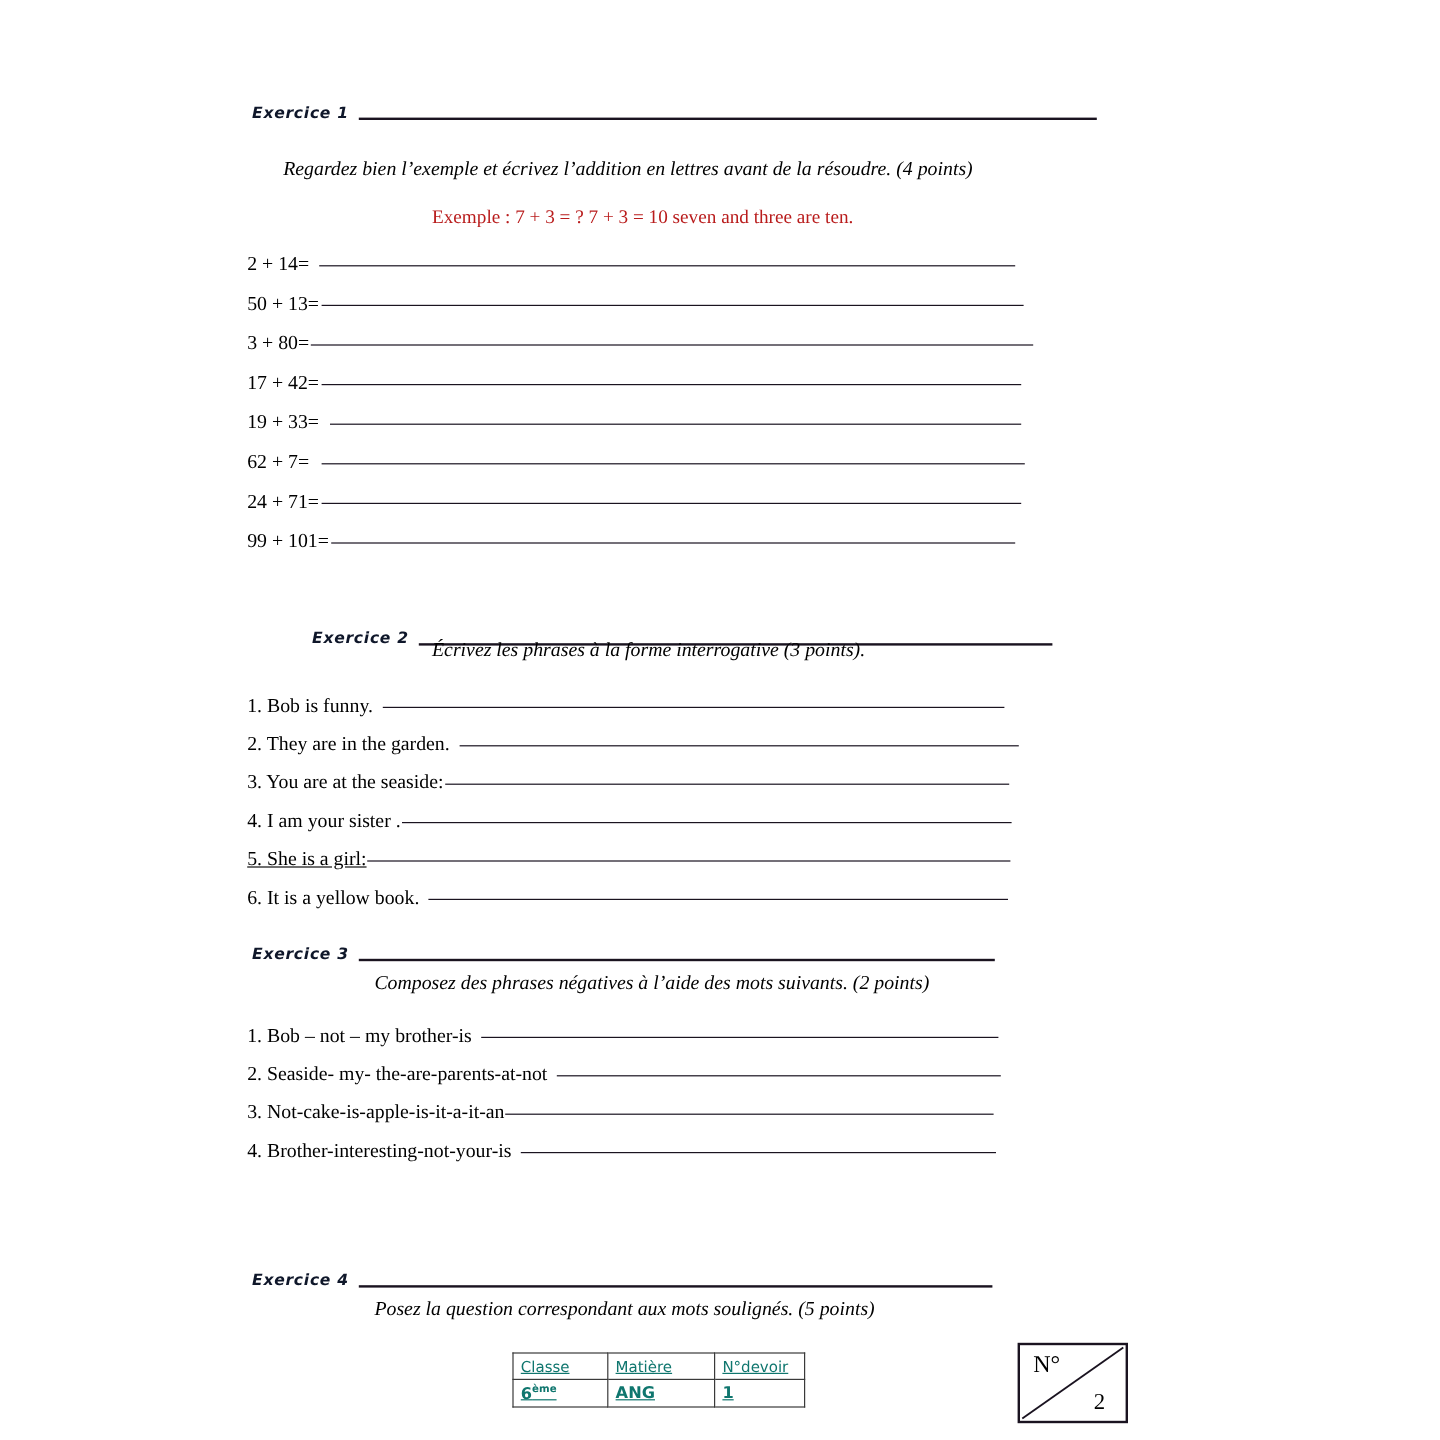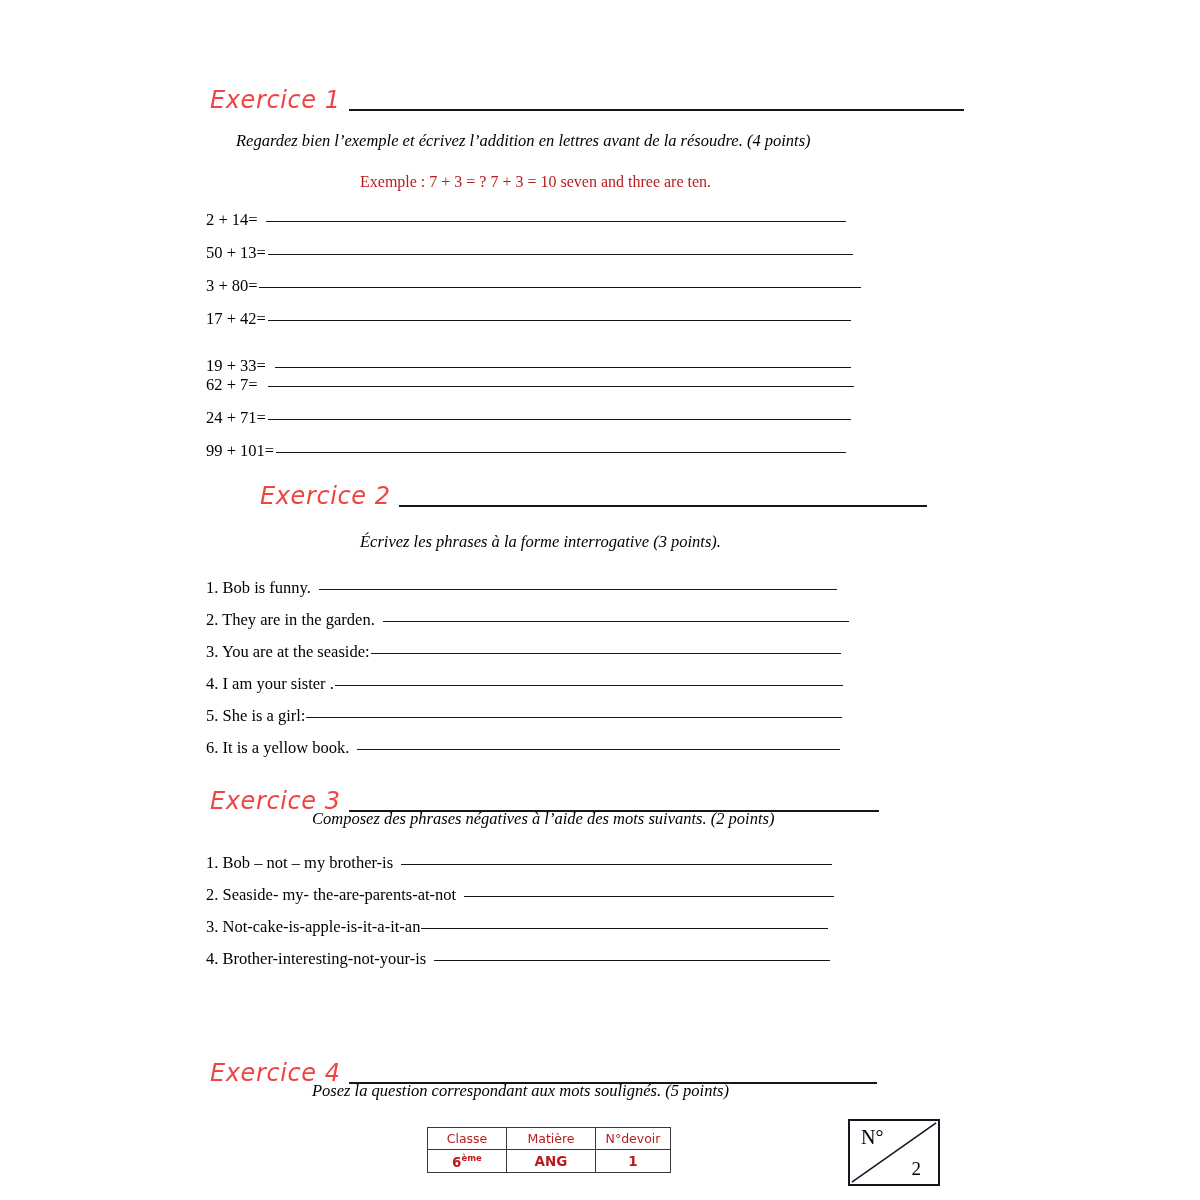--- a/index.html
+++ b/index.html
@@ -24,25 +24,25 @@
 
   
   .ex-head {
     position: absolute;
     display: flex;
     align-items: flex-end;
     white-space: nowrap;
   }
   .ex-title {
     font-family: "DejaVu Sans", sans-serif;
-    font-weight: normal;
+    font-weight: bold;
     font-style: italic;
-    font-size: 24px;
+    font-size: 13px;
     letter-spacing: 0.6px;
-    color: #ef4444;
+    color: #0f172a;
     line-height: 1;
     padding-bottom: 2px;
   }
   .ex-rule {
     height: 0;
     border-bottom: 2.2px solid #1a1320;
     margin-left: 8px;
     margin-bottom: 3px;
   }
 
@@ -83,24 +83,24 @@
   }
 
   
   .footer-table {
     position: absolute;
     border-collapse: collapse;
     font-family: "DejaVu Sans", sans-serif;
   }
   .footer-table td {
     border: 1.3px solid #3a3a3a;
-    text-align: center;
     vertical-align: middle;
     padding: 1px 6px;
-    color: #b91c1c;
+    color: #0f766e;
+    text-decoration: underline;
   }
   .footer-table tr.head td {
     font-size: 12.5px;
     font-weight: normal;
     height: 19px;
   }
   .footer-table tr.vals td {
     font-size: 13.5px;
     font-weight: bold;
     height: 20px;
@@ -165,38 +165,38 @@
     <span class="ans-line" style="width:585px; margin-left:2px;"></span>
   </div>
   <div class="ans-row" style="left:206px; top:276px;">
     <span class="ans-label">3 + 80=</span>
     <span class="ans-line" style="width:602px; margin-left:1px;"></span>
   </div>
   <div class="ans-row" style="left:206px; top:309px;text-align:right;">
     <span class="ans-label">17 + 42=</span>
     <span class="ans-line" style="width:583px; margin-left:2px;"></span>
   </div>
-  <div class="ans-row" style="left:206px; top:356px;justify-content:center;">
+  <div class="ans-row" style="left:206px; top:342px;justify-content:center;">
     <span class="ans-label">19 + 33=</span>
     <span class="ans-line" style="width:576px; margin-left:9px;"></span>
   </div>
   <div class="ans-row" style="left:206px; top:375px;">
     <span class="ans-label">62 + 7=</span>
     <span class="ans-line" style="width:586px; margin-left:10px;"></span>
   </div>
   <div class="ans-row" style="left:206px; top:408px;">
     <span class="ans-label">24 + 71=</span>
     <span class="ans-line" style="width:583px; margin-left:2px;"></span>
   </div>
   <div class="ans-row" style="left:206px; top:441px;">
     <span class="ans-label">99 + 101=</span>
     <span class="ans-line" style="width:570px; margin-left:2px;"></span>
   </div>
 
-  <div class="ex-head" style="left:260px; top:484px;">
+  <div class="ex-head" style="left:260px; top:526px;">
     <span class="ex-title">Exercice 2</span>
     <span class="ex-rule" style="width:528px;"></span>
   </div>
   <div class="ex-sub" style="left:360px; top:532px;font-style:italic;">Écrivez les phrases à la forme interrogative (3 points).</div>
 
   <div class="ans-row" style="left:206px; top:578px;">
     <span class="ans-label">1.  Bob is funny.</span>
     <span class="ans-line" style="width:518px; margin-left:8px;"></span>
   </div>
   <div class="ans-row" style="left:206px; top:610px;">
@@ -204,21 +204,21 @@
     <span class="ans-line" style="width:466px; margin-left:8px;"></span>
   </div>
   <div class="ans-row" style="left:206px; top:642px;">
     <span class="ans-label">3. You are at the seaside:</span>
     <span class="ans-line" style="width:470px; margin-left:1px;"></span>
   </div>
   <div class="ans-row" style="left:206px; top:674px;">
     <span class="ans-label">4. I am your sister .</span>
     <span class="ans-line" style="width:508px; margin-left:1px;"></span>
   </div>
-  <div class="ans-row" style="left:206px; top:706px;">
+  <div class="ans-row" style="left:206px; top:706px;text-decoration:underline;">
     <span class="ans-label">5. She is a girl:</span>
     <span class="ans-line" style="width:536px; margin-left:1px;"></span>
   </div>
   <div class="ans-row" style="left:206px; top:738px;">
     <span class="ans-label">6. It is a yellow book.</span>
     <span class="ans-line" style="width:483px; margin-left:8px;"></span>
   </div>
 
   <div class="ex-head" style="left:210px; top:789px;">
     <span class="ex-title">Exercice 3</span>

